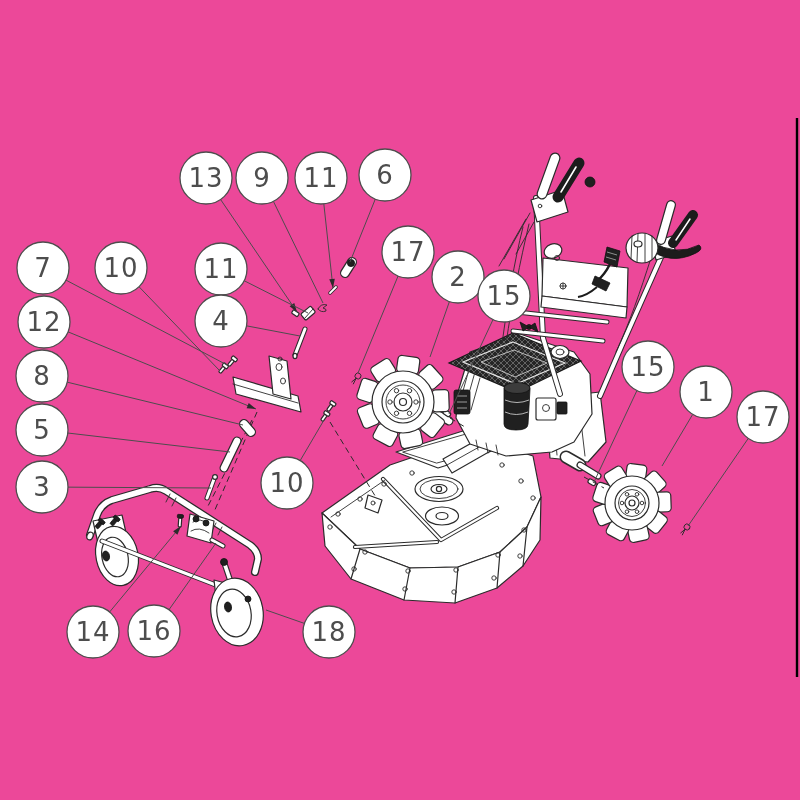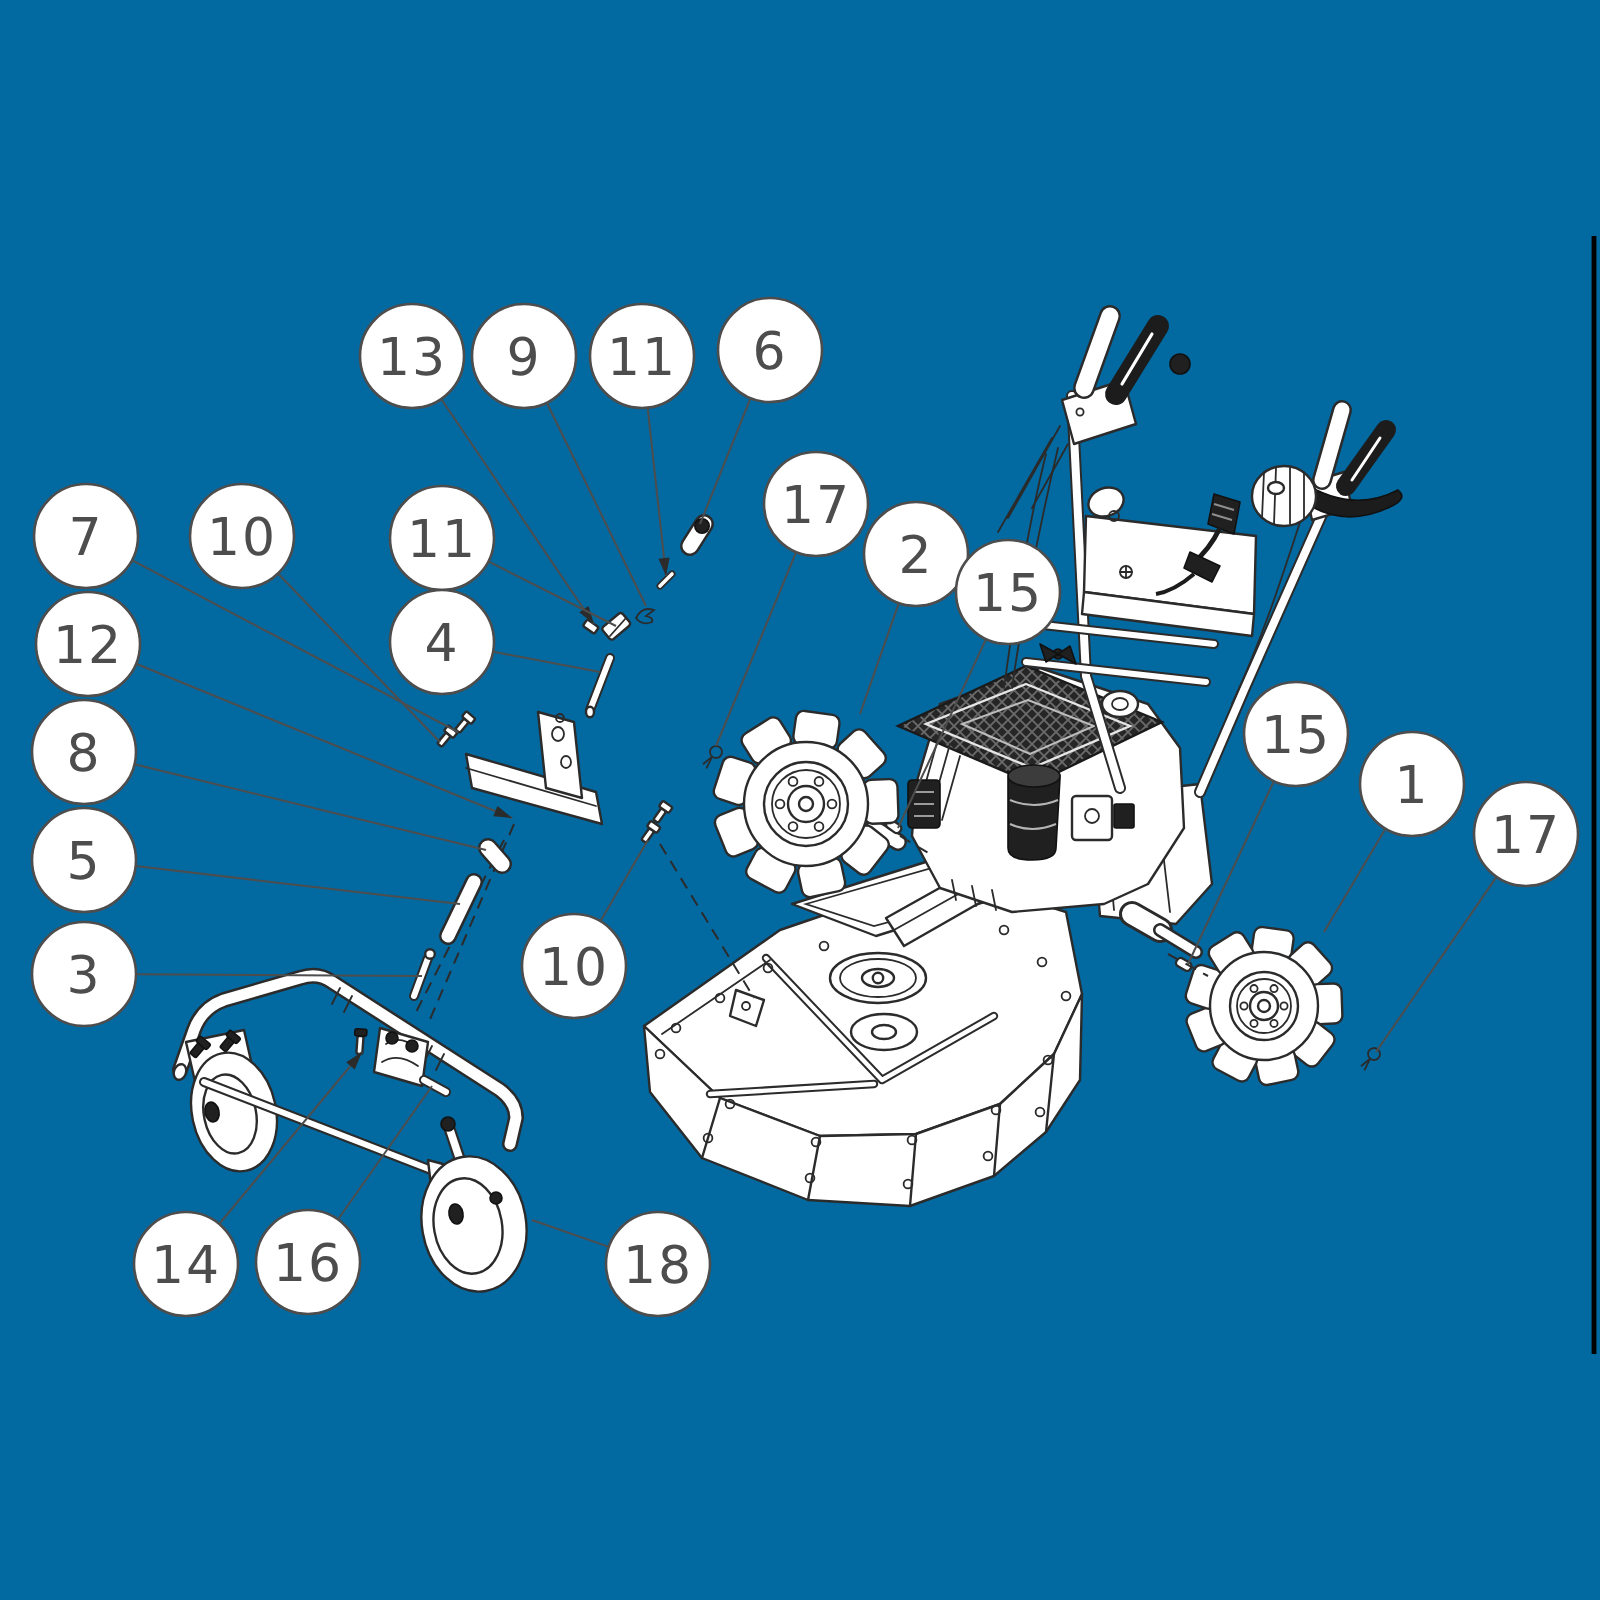--- a/index.html
+++ b/index.html
@@ -1,16 +1,16 @@
 <!DOCTYPE html>
 <html><head>
 <meta charset="utf-8">
 <style>
   html,body{margin:0;padding:0;background:#ffffff;}
-  .stage{position:relative;width:800px;height:800px;background:#0369a1;overflow:hidden;
+  .stage{position:relative;width:800px;height:800px;background:#ec4899;overflow:hidden;
          font-family:"DejaVu Sans", sans-serif;}
   svg{display:block}
   
   .ln{stroke:#2b2b2b;fill:none;stroke-width:1.2;stroke-linecap:round;stroke-linejoin:round}
   .thin{stroke:#2b2b2b;fill:none;stroke-width:0.9;stroke-linecap:round}
   .fw{fill:#ffffff;stroke:#2b2b2b;stroke-width:1.2;stroke-linejoin:round}
   .dk{fill:#202020;stroke:#111;stroke-width:0.8;stroke-linejoin:round}
   .tubeO{stroke:#2b2b2b;fill:none;stroke-linecap:round;stroke-linejoin:round}
   .tubeI{stroke:#ffffff;fill:none;stroke-linecap:round;stroke-linejoin:round}
   .balloon-circle{fill:#ffffff;}

